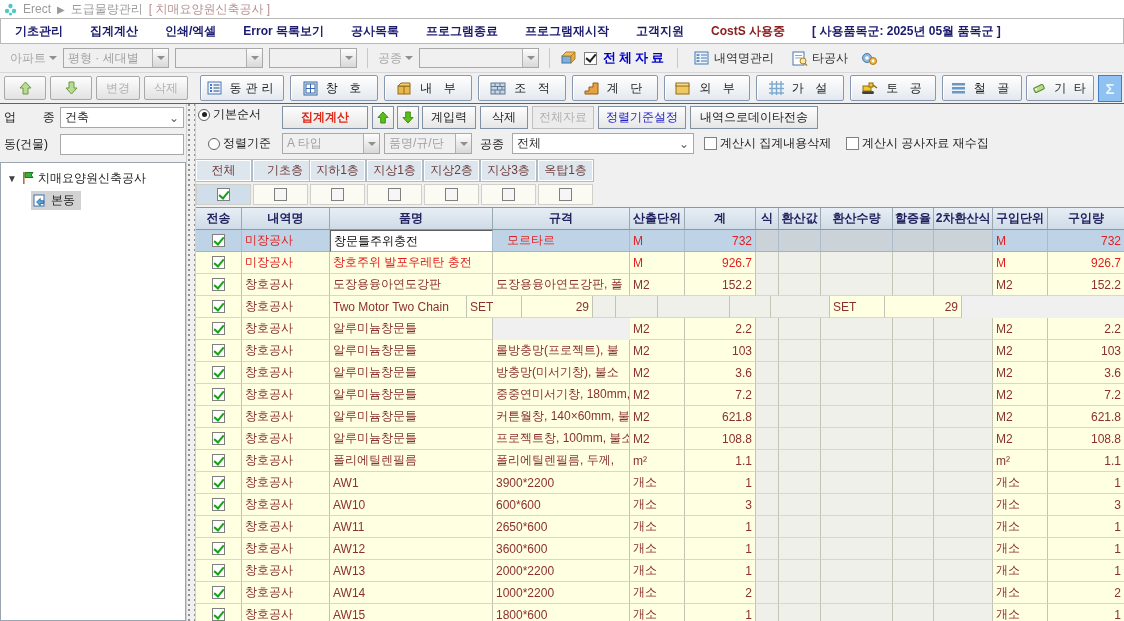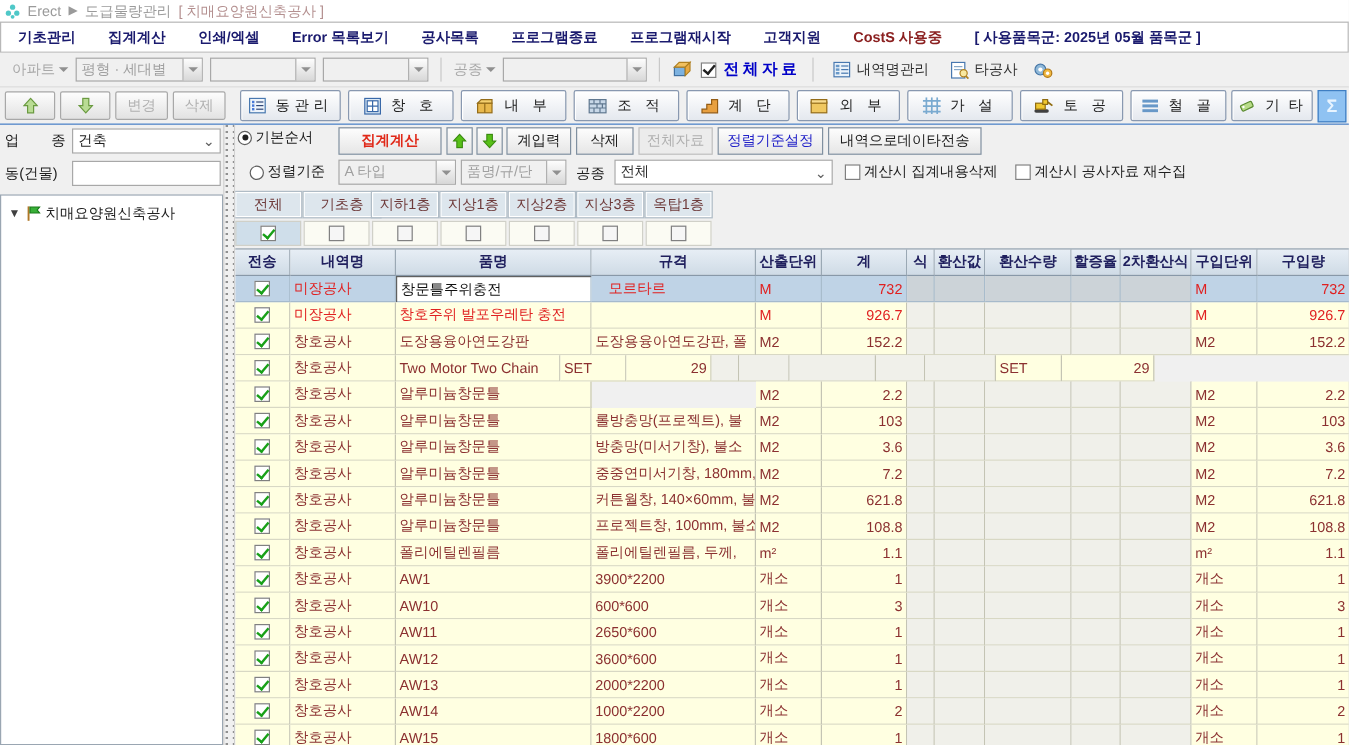--- a/index.html
+++ b/index.html
@@ -94,21 +94,21 @@
   .floorcell { position:absolute; top:24px; height:21px; background:#fbfbf3; border:1px solid #d0d0c8;
     display:flex; align-items:center; justify-content:center; }
   .floorcell.first { background:#cfdeea; }
 
   
   .grid { position:absolute; left:0; top:103px; width:929px; height:414px; overflow:hidden;
     border-top:1px solid #8898a8; }
   .tr { display:flex; height:22px; }
   .th { background:linear-gradient(#e7eef5,#cfdbe6); border-right:1px solid #9aa8b4;
     border-bottom:1px solid #8898a8; color:#20205e; display:flex; align-items:center;
-    justify-content:center; font-weight:bold; overflow:hidden; white-space:nowrap; }
+    justify-content:center; font-weight:bold; overflow:hidden; white-space:nowrap;font-family:Liberation Mono, monospace; }
   .td { border-right:1px solid #c4c4b4; border-bottom:1px solid #d8d8c4; display:flex;
     align-items:center; overflow:hidden; white-space:nowrap; padding:0 3px; }
   .tr.normal .td { background:#ffffe1; color:#8b3030; }
   .tr.normal .td.c-mid { background:#f0f0ea; }
   .tr.hot .td { background:#ffffe1; color:#e02020; }
   .tr.hot .td.c-mid { background:#f0f0ea; }
   .tr.selected .td { background:#bfd3e6; color:#e02020; border-bottom-color:#9fb4c8; border-right-color:#a8bccc;}
   .tr.selected .td.c-mid { background:#ccd3d8; }
   .td.c-num { justify-content:flex-end; }
   .td.c-sel { justify-content:center; }
@@ -348,20 +348,29 @@
   </div>
   <div class="treepanel">
     <div class="treerow">
       <span style="margin-left:6px;color:#404040;font-size:10px;">▼</span>
       <svg width="13" height="14" viewBox="0 0 13 14">
         <rect x="2" y="1" width="1.6" height="12" fill="#b07828"></rect>
         <polygon points="4,1.5 12,1.5 10,4 12,6.5 4,6.5" fill="#38b038" stroke="#1a7a1a"></polygon>
       </svg>
       <span>치매요양원신축공사</span>
     </div>
+    <div class="treerow">
+      <span class="treechild">
+        <svg width="14" height="13" viewBox="0 0 14 13">
+          <rect x="1" y="1" width="10" height="11" fill="#ffffff" stroke="#4070b0"></rect>
+          <polygon points="4,9 8,5 8,7.5 12,7.5 12,10.5 8,10.5 8,13" fill="#58a8d8" stroke="#2a6898" transform="scale(0.9)"></polygon>
+        </svg>
+        <span>본동</span>
+      </span>
+    </div>
   </div>
 </div>
 
 <div class="splitter"></div>
 
 <div class="main">
 
   <div class="abs" style="left:2px;top:2px;display:flex;align-items:center;gap:3px;">
     <span class="radio on"></span>
     <span class="rlabel">기본순서</span>

